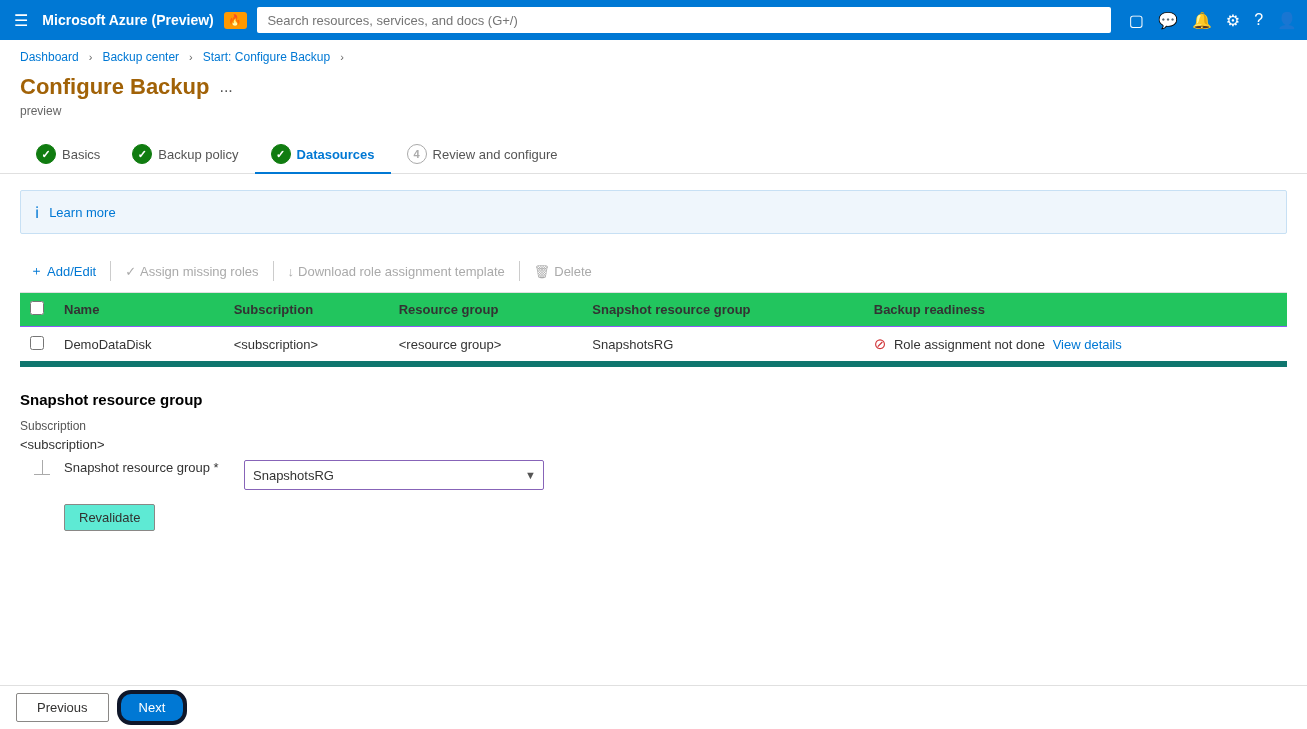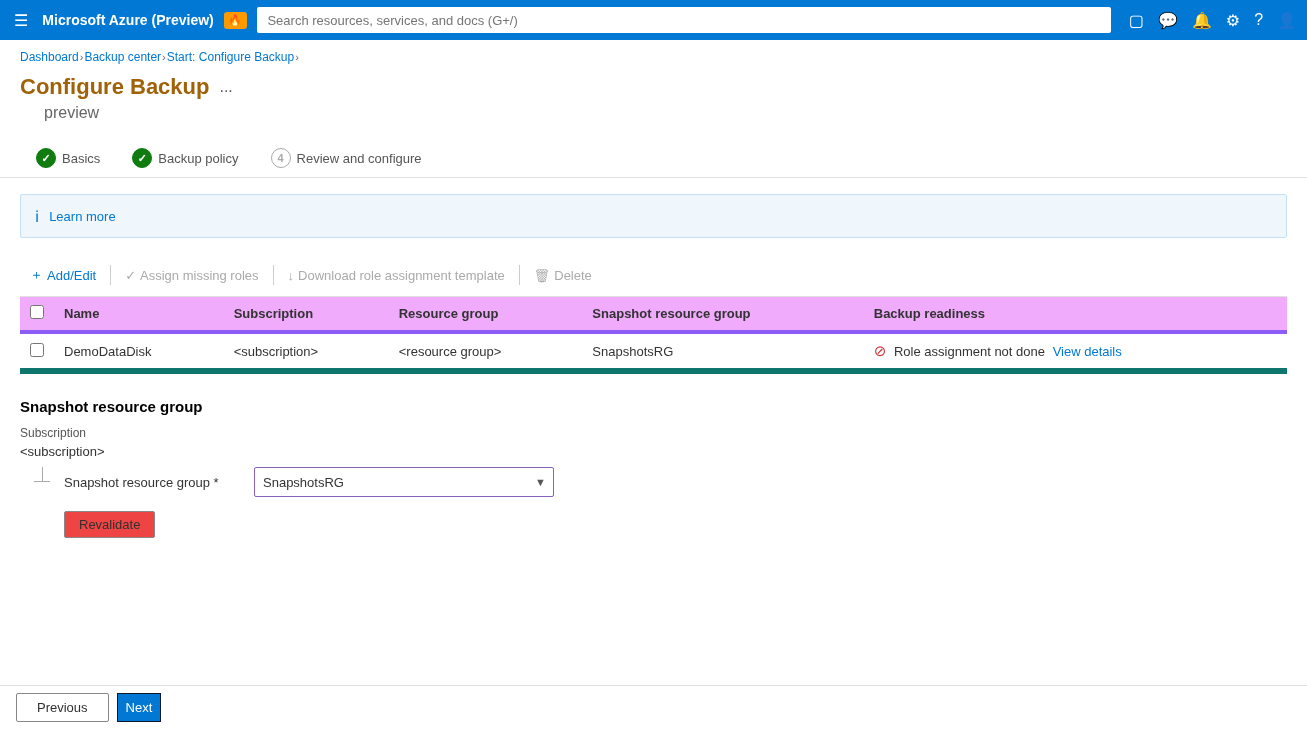--- a/index.html
+++ b/index.html
@@ -56,21 +56,21 @@
       cursor: pointer;
     }
 
     
     .breadcrumb {
       padding: 10px 20px 4px 20px;
       font-size: 12px;
       color: #0078d4;
       display: flex;
       align-items: center;
-      gap: 1px;
+      gap: 10px;
     }
     .breadcrumb a { color: #0078d4; text-decoration: none; cursor: pointer; }
     .breadcrumb-sep { color: #666; font-size: 11px; }
 
     
     .page-header {
       padding: 6px 20px 4px 20px;
       display: flex;
       align-items: center;
       gap: 10px;
@@ -80,23 +80,22 @@
       font-weight: 600;
       color: #a16207;
     }
     .page-header-dots {
       font-size: 16px;
       color: #555;
       cursor: pointer;
     }
     .page-subtitle {
       padding: 0 20px 10px 20px;
-      font-size: 16px;
+      font-size: 12px;
       color: #666;
-      margin-left: 24px;
     }
 
     
     .wizard-tabs {
       display: flex;
       align-items: center;
       padding: 8px 20px 0 20px;
       border-bottom: 1px solid #e0e0e0;
       gap: 0;
     }
@@ -196,22 +195,22 @@
     .data-table {
       width: 100%;
       border-collapse: collapse;
       font-size: 13px;
     }
     .data-table th {
       text-align: left;
       padding: 8px 10px;
       font-weight: 600;
       color: #333;
-      border-bottom: 4px solid #8b5cf6;
-      background: #f0abfc;
+      border-bottom: 1px solid #8b5cf6;
+      background: #22c55e;
     }
     .data-table td {
       padding: 8px 10px;
       border-bottom: 6px solid #0f766e;
       vertical-align: middle;
     }
     .checkbox-cell { width: 32px; }
     .checkbox-input {
       width: 14px;
       height: 14px;
@@ -245,22 +244,21 @@
       margin-bottom: 16px;
       line-height: 1.5;
     }
     .snapshot-desc a {
       color: #0078d4;
       text-decoration: none;
       cursor: pointer;
     }
     .form-row {
       display: flex;
-      align-items: center;
-      gap: 10px;
+      align-items: flex-start;
     }
     .form-label {
       font-size: 13px;
       color: #333;
       min-width: 180px;
     }
 
     .dropdown-select {
       width: 300px;
       height: 30px;
@@ -289,21 +287,21 @@
       transform: translateY(-50%);
       pointer-events: none;
       color: #555;
       font-size: 11px;
     }
 
     .revalidate-btn {
       margin-top: 6px;
       padding: 5px 14px;
       font-size: 13px;
-      background: #ef4444;
+      background: #5eead4;
       border: 1px solid #8a8886;
       border-radius: 2px;
       cursor: pointer;
       color: #323130;
     }
 
     
     .footer {
       position: fixed;
       bottom: 0;
@@ -320,25 +318,25 @@
     .btn-secondary {
       padding: 6px 20px;
       font-size: 13px;
       background: #fff;
       border: 1px solid #8a8886;
       border-radius: 2px;
       cursor: pointer;
       color: #323130;
     }
     .btn-primary {
-      padding: 6px 8px;
+      padding: 6px 18px;
       font-size: 13px;
       background: #0078d4;
-      border: 1px solid #0f172a;
-      border-radius: 0;
+      border: 4px solid #0f172a;
+      border-radius: 14px;
       cursor: pointer;
       color: #fff;
     }
 
     .sub-label {
       font-size: 12px;
       color: #555;
     }
   </style>
 </head>
@@ -375,20 +373,24 @@
 <div class="page-subtitle">preview</div>
 
 <div class="wizard-tabs">
   <div class="wizard-tab completed">
     <div class="tab-circle check" style="background:#107c10;border-color:#107c10;color:#fff;"></div>
     <span>Basics</span>
   </div>
   <div class="wizard-tab completed">
     <div class="tab-circle check" style="background:#107c10;border-color:#107c10;color:#fff;"></div>
     <span>Backup policy</span>
+  </div>
+  <div class="wizard-tab active">
+    <div class="tab-circle check" style="background:#107c10;border-color:#107c10;color:#fff;"></div>
+    <span>Datasources</span>
   </div>
   <div class="wizard-tab">
     <div class="tab-circle">4</div>
     <span>Review and configure</span>
   </div>
 </div>
 
 <div class="main-content">
 
   <div class="info-banner">

